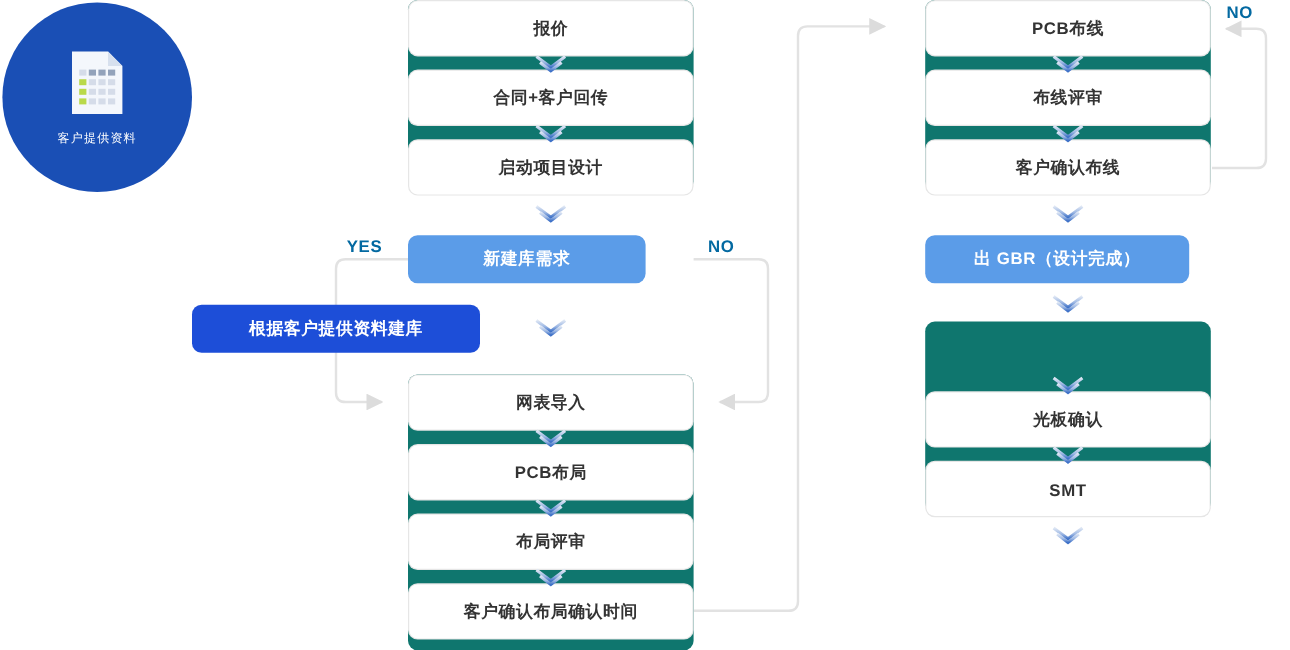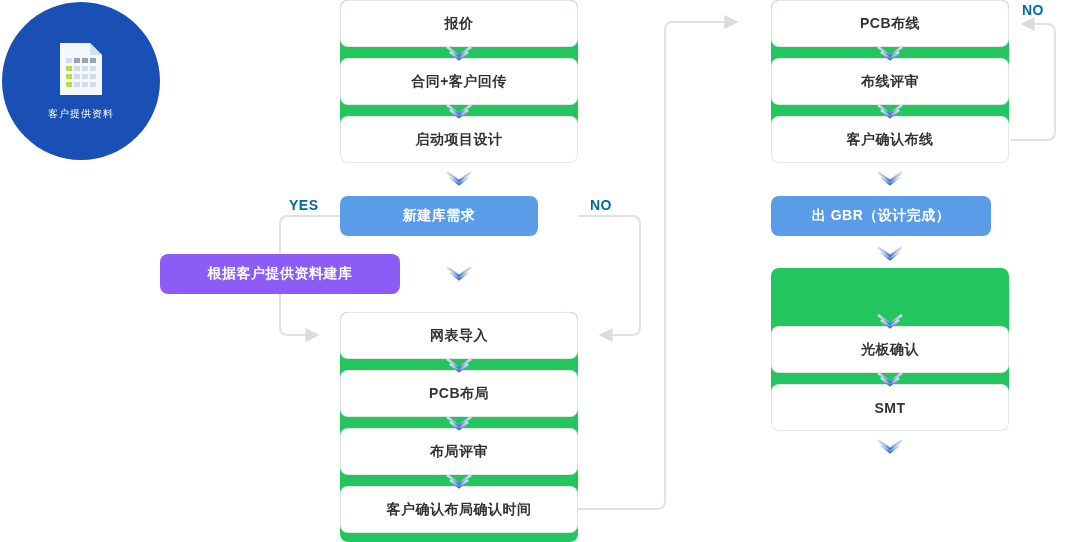--- a/index.html
+++ b/index.html
@@ -28,21 +28,21 @@
   }
   .start-circle .doc-icon{margin-bottom:6px;}
   .start-circle .start-label{
     color:#ffffff;font-size:10px;letter-spacing:1px;
     font-weight:400;
   }
 
   
   .stack{
     position:absolute;
-    background:#22c55e;
+    background:#0f766e;
     border-radius:8px;
     z-index:2;
     padding:0;
   }
   .stack-box{
     position:absolute;
     left:1px;
     width:calc(100% - 2px);
     height:45px;
     background:#ffffff;
@@ -56,21 +56,21 @@
   }
 
   
   .pill{
     position:absolute;z-index:3;
     border-radius:8px;
     display:flex;align-items:center;justify-content:center;
   }
   .pill .txt{font-size:14px;font-weight:bold;color:#ffffff;letter-spacing:.5px;}
   .pill.blue{background:#5b9ce8;}
-  .pill.orange{background:#8b5cf6;}
+  .pill.orange{background:#1d4ed8;}
 
   
   .chev{
     position:absolute;z-index:4;
     width:28px;height:16px;
     pointer-events:none;
   }
 
   
   .branch-label{

